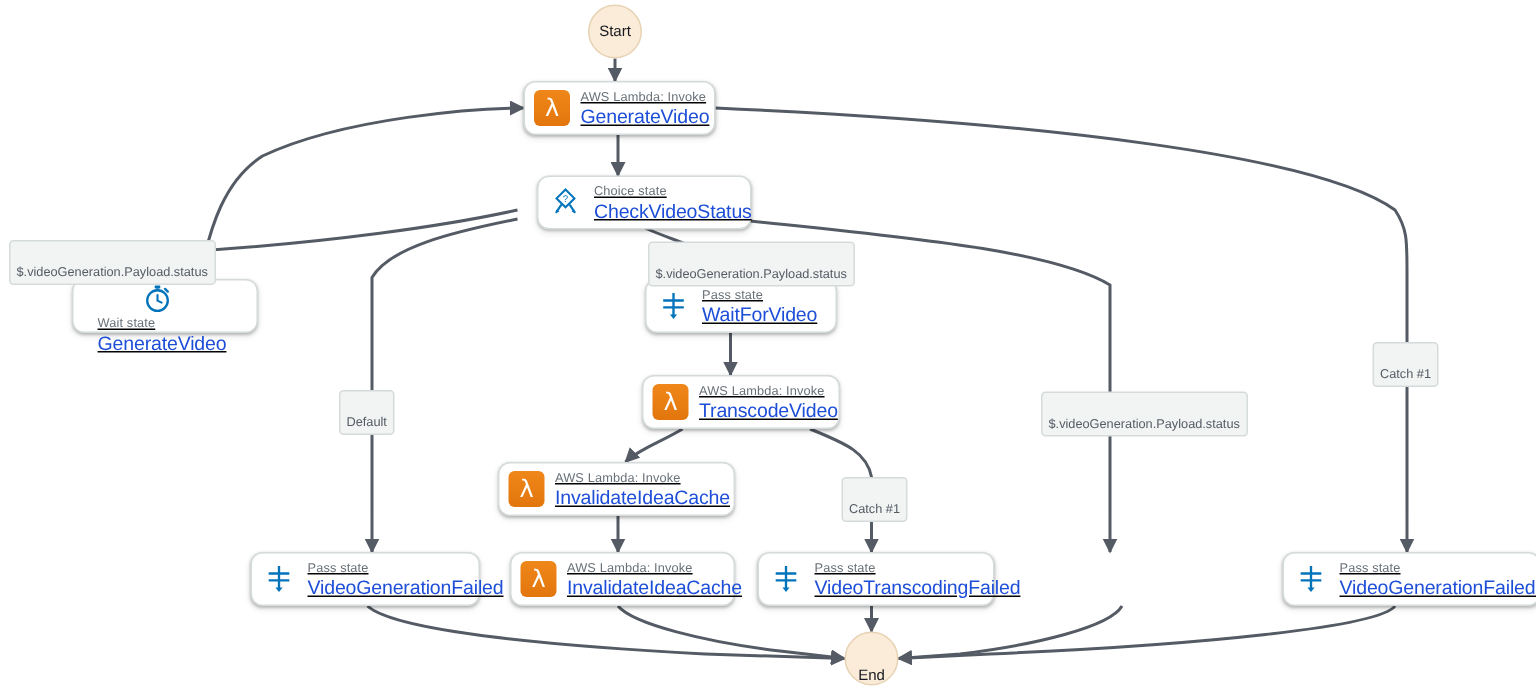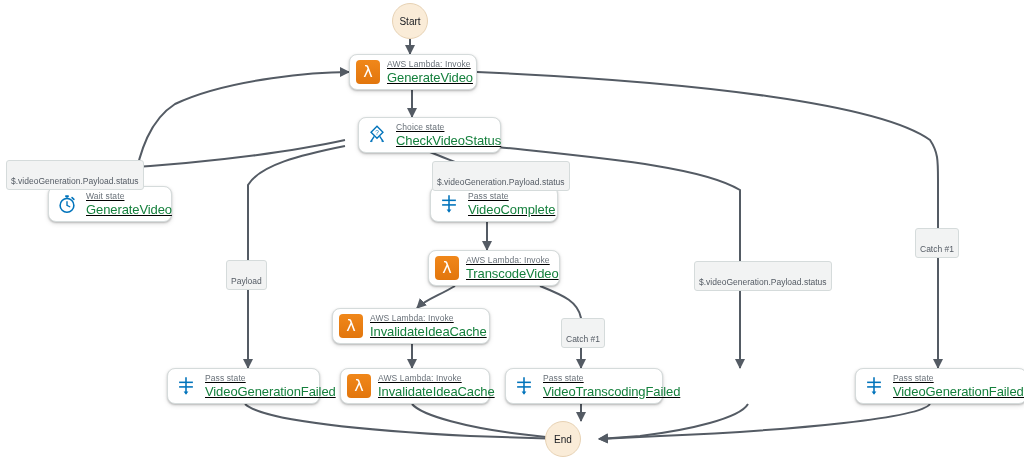--- a/index.html
+++ b/index.html
@@ -82,21 +82,21 @@
     text-decoration: underline;
   }
   .node .type {
     font-size: 8.5px;
     color: #687078;
     margin-bottom: 2px;
     letter-spacing: .1px;
   }
   .node .name {
     font-size: 13px;
-    color: #15803d;
+    color: #1d4ed8;
     font-weight: 400;
     letter-spacing: -.1px;
     text-align: right;
   }
 
   
   .icon-lambda {
     width: 24px;
     height: 24px;
     border-radius: 4px;
@@ -169,21 +169,21 @@
 
     <path class="edge-path" d="M 748,404 C 740,418 690,430 640,436 L 599,439" marker-end="url(#arrow)"></path>
 
     <path class="edge-path" d="M 930,404 C 920,418 800,430 660,436 L 599,439" marker-end="url(#arrow)"></path>
   </svg>
 
   <div class="terminal" style="left:392px; top:3px;">
     <span>Start</span>
   </div>
 
-  <div class="terminal" style="left:545px; top:421px;">
+  <div class="terminal" style="left:563px; top:421px;align-items:flex-end;">
     <span>End</span>
   </div>
 
   <div class="node" style="left:349px; top:54px; width:128px;">
     <span class="icon">
       <span class="icon-lambda">λ</span>
     </span>
     <span class="labels">
       <span class="type">AWS Lambda: Invoke</span>
       <span class="name">GenerateVideo</span>
@@ -200,21 +200,21 @@
         <path d="M5 19.5 l2.6 -0.7 l-1.9 -1.9 z" fill="#0073bb"></path>
         <path d="M19 19.5 l-2.6 -0.7 l1.9 -1.9 z" fill="#0073bb"></path>
       </svg>
     </span>
     <span class="labels">
       <span class="type">Choice state</span>
       <span class="name">CheckVideoStatus</span>
     </span>
   </div>
 
-  <div class="node" style="left:48px; top:186px; width:124px;">
+  <div class="node" style="left:48px; top:186px; width:124px;flex-direction:column;">
     <span class="icon">
       <svg width="22" height="22" viewBox="0 0 24 24">
         <circle cx="12" cy="13.5" r="7.5" fill="none" stroke="#0073bb" stroke-width="1.7"></circle>
         <path d="M12 9.5 L12 13.5 L15 15" fill="none" stroke="#0073bb" stroke-width="1.5" stroke-linecap="round"></path>
         <rect x="10" y="2.5" width="4" height="2.2" rx="0.6" fill="#0073bb"></rect>
         <path d="M12 4.7 L12 6.2" stroke="#0073bb" stroke-width="1.7"></path>
         <path d="M17.5 5 L19.5 7" stroke="#0073bb" stroke-width="1.7" stroke-linecap="round"></path>
       </svg>
     </span>
     <span class="labels">
@@ -227,21 +227,21 @@
     <span class="icon">
       <svg width="22" height="22" viewBox="0 0 24 24">
         <path d="M12 2.5 L12 20" stroke="#0073bb" stroke-width="1.7" fill="none"></path>
         <path d="M4.5 8 L19.5 8" stroke="#0073bb" stroke-width="1.7" fill="none"></path>
         <path d="M4.5 13 L19.5 13" stroke="#0073bb" stroke-width="1.7" fill="none"></path>
         <path d="M12 21.5 l-2.6 -3.4 l5.2 0 z" fill="#0073bb"></path>
       </svg>
     </span>
     <span class="labels">
       <span class="type">Pass state</span>
-      <span class="name">VideoComplete</span>
+      <span class="name">WaitForVideo</span>
     </span>
   </div>
 
   <div class="node" style="left:428px; top:250px; width:132px;">
     <span class="icon">
       <span class="icon-lambda">λ</span>
     </span>
     <span class="labels">
       <span class="type">AWS Lambda: Invoke</span>
       <span class="name">TranscodeVideo</span>
@@ -313,19 +313,19 @@
       <span class="name">VideoGenerationFailedEnd</span>
     </span>
   </div>
 
   <div class="edge-label" style="left:6px; top:160px;">$.videoGeneration.Payload.status</div>
 
   <div class="edge-label" style="left:432px; top:161px;">$.videoGeneration.Payload.status</div>
 
   <div class="edge-label" style="left:694px; top:261px;">$.videoGeneration.Payload.status</div>
 
-  <div class="edge-label" style="left:226px; top:260px;">Payload</div>
+  <div class="edge-label" style="left:226px; top:260px;">Default</div>
 
   <div class="edge-label" style="left:561px; top:318px;">Catch #1</div>
 
   <div class="edge-label" style="left:915px; top:228px;">Catch #1</div>
 
 </div>
 
 </body></html>

